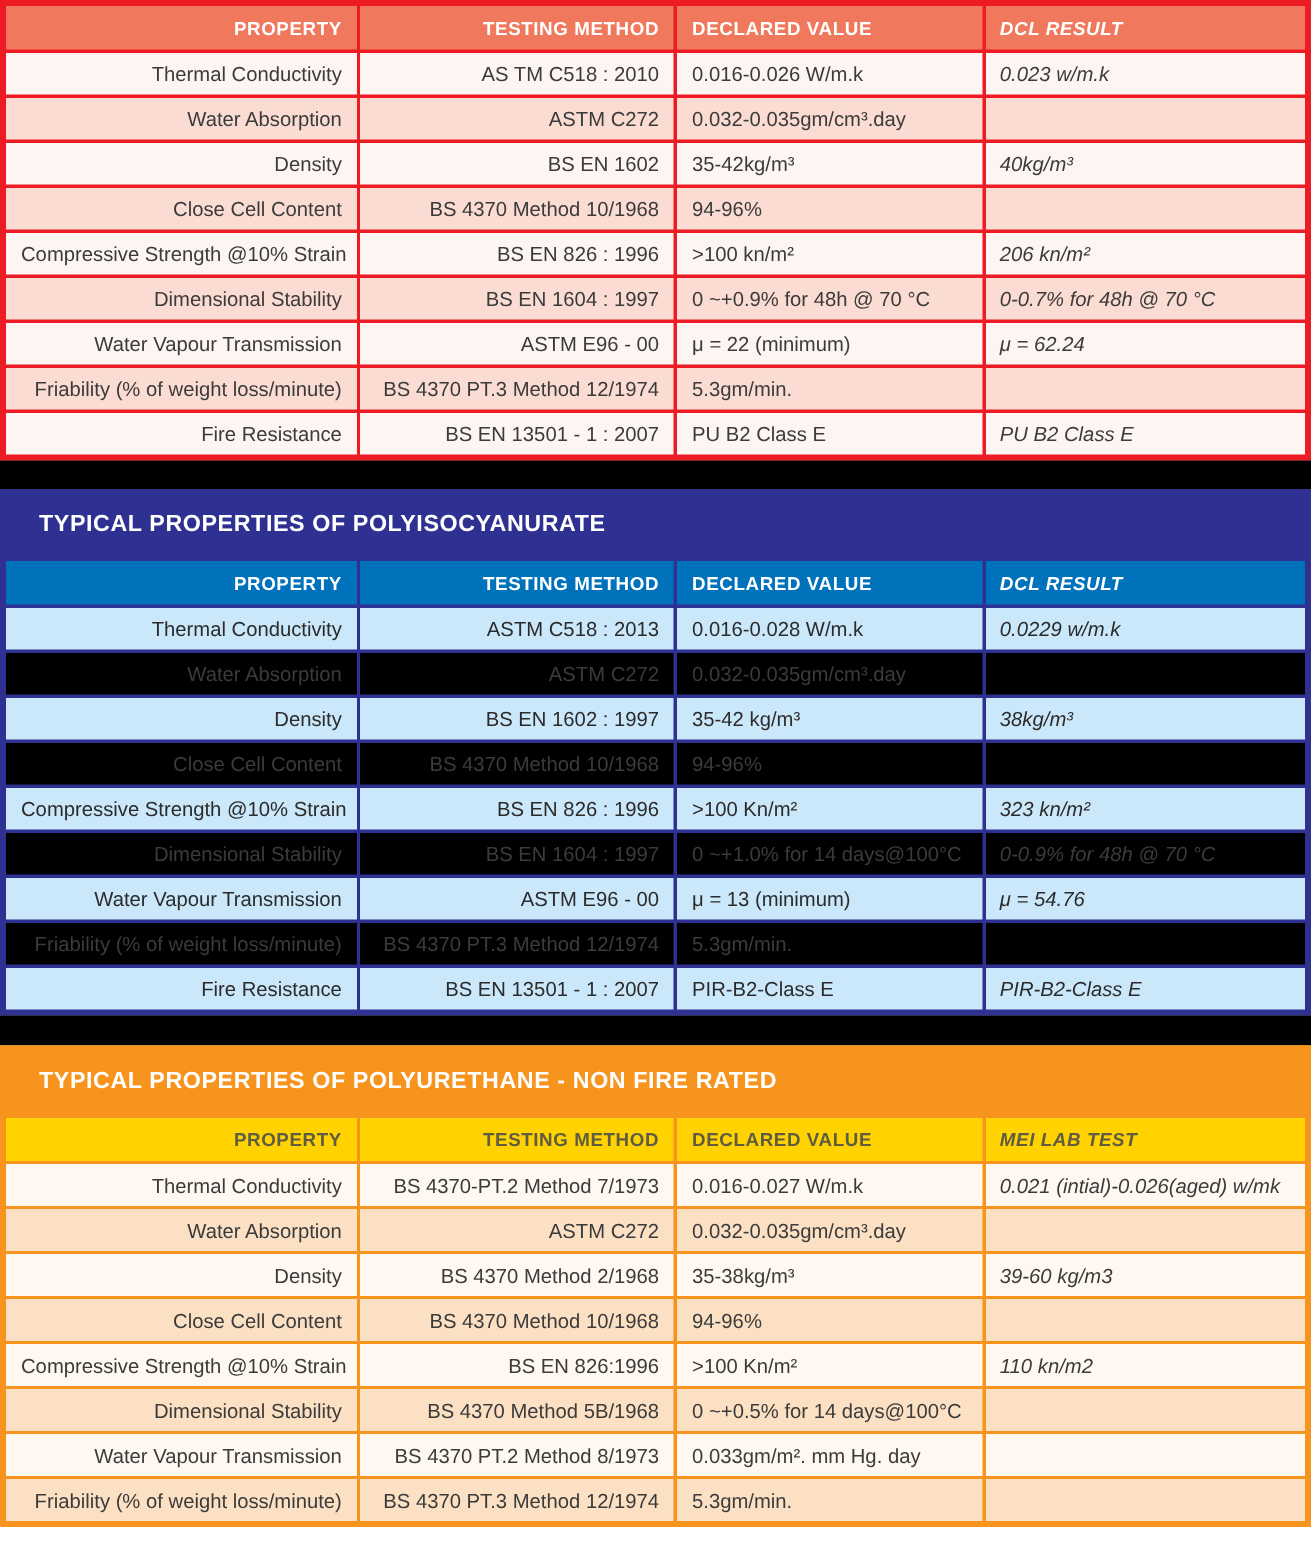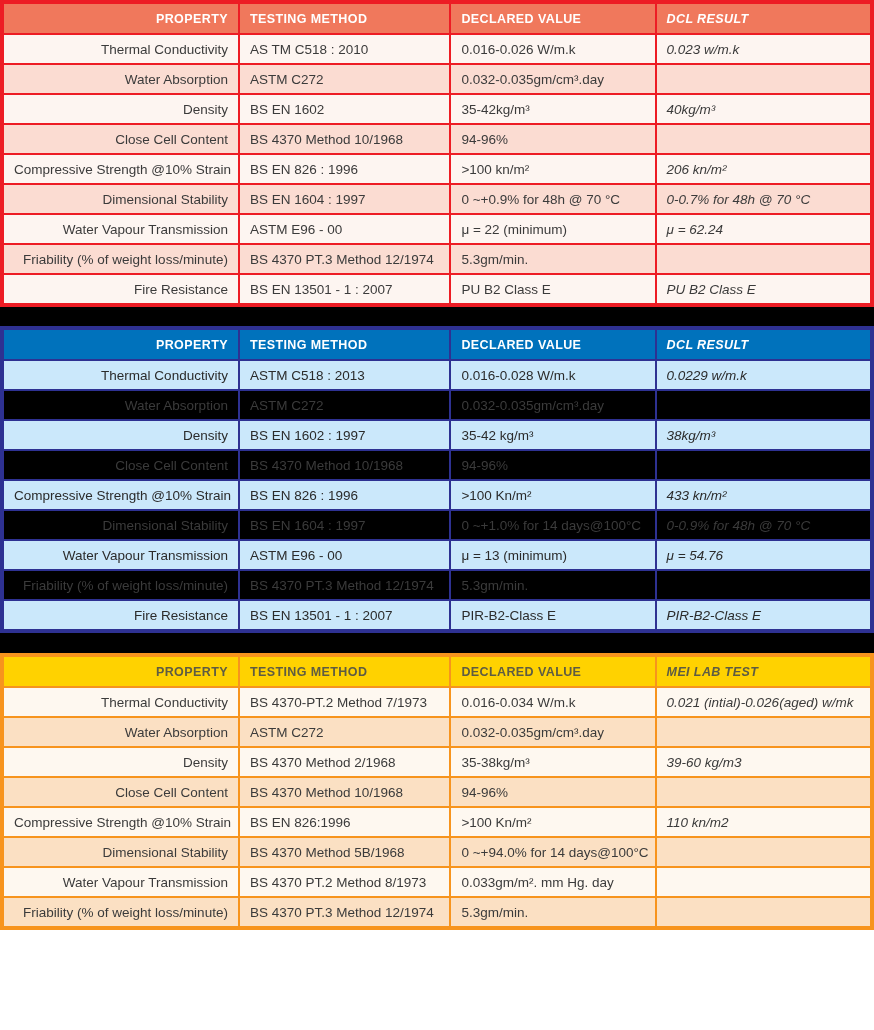--- a/index.html
+++ b/index.html
@@ -43,21 +43,21 @@
   th{
     height:29px;
     background:var(--header-bg);
     color:var(--header-text);
     font-weight:bold;
     font-size:12.5px;
     letter-spacing:.4px;
   }
   td{height:28px;}
   th:nth-child(1),td:nth-child(1){width:27.4%;text-align:right;}
-  th:nth-child(2),td:nth-child(2){width:24.3%;}
+  th:nth-child(2),td:nth-child(2){width:24.3%;text-align:right;}
   th:nth-child(3),td:nth-child(3){width:23.5%;}
   th:nth-child(4),td:nth-child(4){width:24.8%;font-style:italic;}
 
   tr.odd td{background:var(--row-odd-bg);color:var(--row-text);}
   tr.even td{background:var(--row-even-bg);color:var(--row-even-text);}
 
   .gap{width:874px;}
   .gap-1{height:19px;}
   .gap-2{height:20px;}
 </style>
@@ -131,20 +131,21 @@
             <td>PU B2 Class E</td>
             <td>PU B2 Class E</td>
           </tr>
         </tbody>
     </table>
   </section>
 
   <div class="gap gap-1" style="background: rgb(0, 0, 0);"></div>
 
   <section class="table-block" style="--title-bg: #2E3192; --title-text: #FFFFFF; --header-bg: #0072BC; --header-text: #FFFFFF; --border: #2E3192; --row-odd-bg: #CBE8FB; --row-even-bg: #000000; --row-text: #2B2B2B; --row-even-text: #3B3B3B;">
+    <div class="title-bar">TYPICAL PROPERTIES OF POLYISOCYANURATE</div>
     <table>
       <thead>
           <tr>
             <th>PROPERTY</th>
             <th>TESTING METHOD</th>
             <th>DECLARED VALUE</th>
             <th>DCL RESULT</th>
           </tr>
         </thead>
       <tbody>
@@ -169,21 +170,21 @@
           <tr class="even">
             <td>Close Cell Content</td>
             <td>BS 4370 Method 10/1968</td>
             <td>94-96%</td>
             <td></td>
           </tr>
           <tr class="odd">
             <td>Compressive Strength @10% Strain</td>
             <td>BS EN 826 : 1996</td>
             <td>&gt;100 Kn/m²</td>
-            <td>433 kn/m²</td>
+            <td>323 kn/m²</td>
           </tr>
           <tr class="even">
             <td>Dimensional Stability</td>
             <td>BS EN 1604 : 1997</td>
             <td>0 ~+1.0% for 14 days@100°C</td>
             <td>0-0.9% for 48h @ 70 °C</td>
           </tr>
           <tr class="odd">
             <td>Water Vapour Transmission</td>
             <td>ASTM E96 - 00</td>
@@ -202,34 +203,35 @@
             <td>PIR-B2-Class E</td>
             <td>PIR-B2-Class E</td>
           </tr>
         </tbody>
     </table>
   </section>
 
   <div class="gap gap-2" style="background: rgb(0, 0, 0);"></div>
 
   <section class="table-block" style="--title-bg: #F7941D; --title-text: #FFFFFF; --header-bg: #FFD200; --header-text: #5E5C43; --border: #F7941D; --row-odd-bg: #FEF8F0; --row-even-bg: #FBE0C3; --row-text: #3B3B3B; --row-even-text: #3B3B3B;">
+    <div class="title-bar">TYPICAL PROPERTIES OF POLYURETHANE - NON FIRE RATED</div>
     <table>
       <thead>
           <tr>
             <th>PROPERTY</th>
             <th>TESTING METHOD</th>
             <th>DECLARED VALUE</th>
             <th>MEI LAB TEST</th>
           </tr>
         </thead>
       <tbody>
           <tr class="odd">
             <td>Thermal Conductivity</td>
             <td>BS 4370-PT.2 Method 7/1973</td>
-            <td>0.016-0.034 W/m.k</td>
+            <td>0.016-0.027 W/m.k</td>
             <td>0.021 (intial)-0.026(aged) w/mk</td>
           </tr>
           <tr class="even">
             <td>Water Absorption</td>
             <td>ASTM C272</td>
             <td>0.032-0.035gm/cm³.day</td>
             <td></td>
           </tr>
           <tr class="odd">
             <td>Density</td>
@@ -245,21 +247,21 @@
           </tr>
           <tr class="odd">
             <td>Compressive Strength @10% Strain</td>
             <td>BS EN 826:1996</td>
             <td>&gt;100 Kn/m²</td>
             <td>110 kn/m2</td>
           </tr>
           <tr class="even">
             <td>Dimensional Stability</td>
             <td>BS 4370 Method 5B/1968</td>
-            <td>0 ~+94.0% for 14 days@100°C</td>
+            <td>0 ~+0.5% for 14 days@100°C</td>
             <td></td>
           </tr>
           <tr class="odd">
             <td>Water Vapour Transmission</td>
             <td>BS 4370 PT.2 Method 8/1973</td>
             <td>0.033gm/m². mm Hg. day</td>
             <td></td>
           </tr>
           <tr class="even">
             <td>Friability (% of weight loss/minute)</td>

